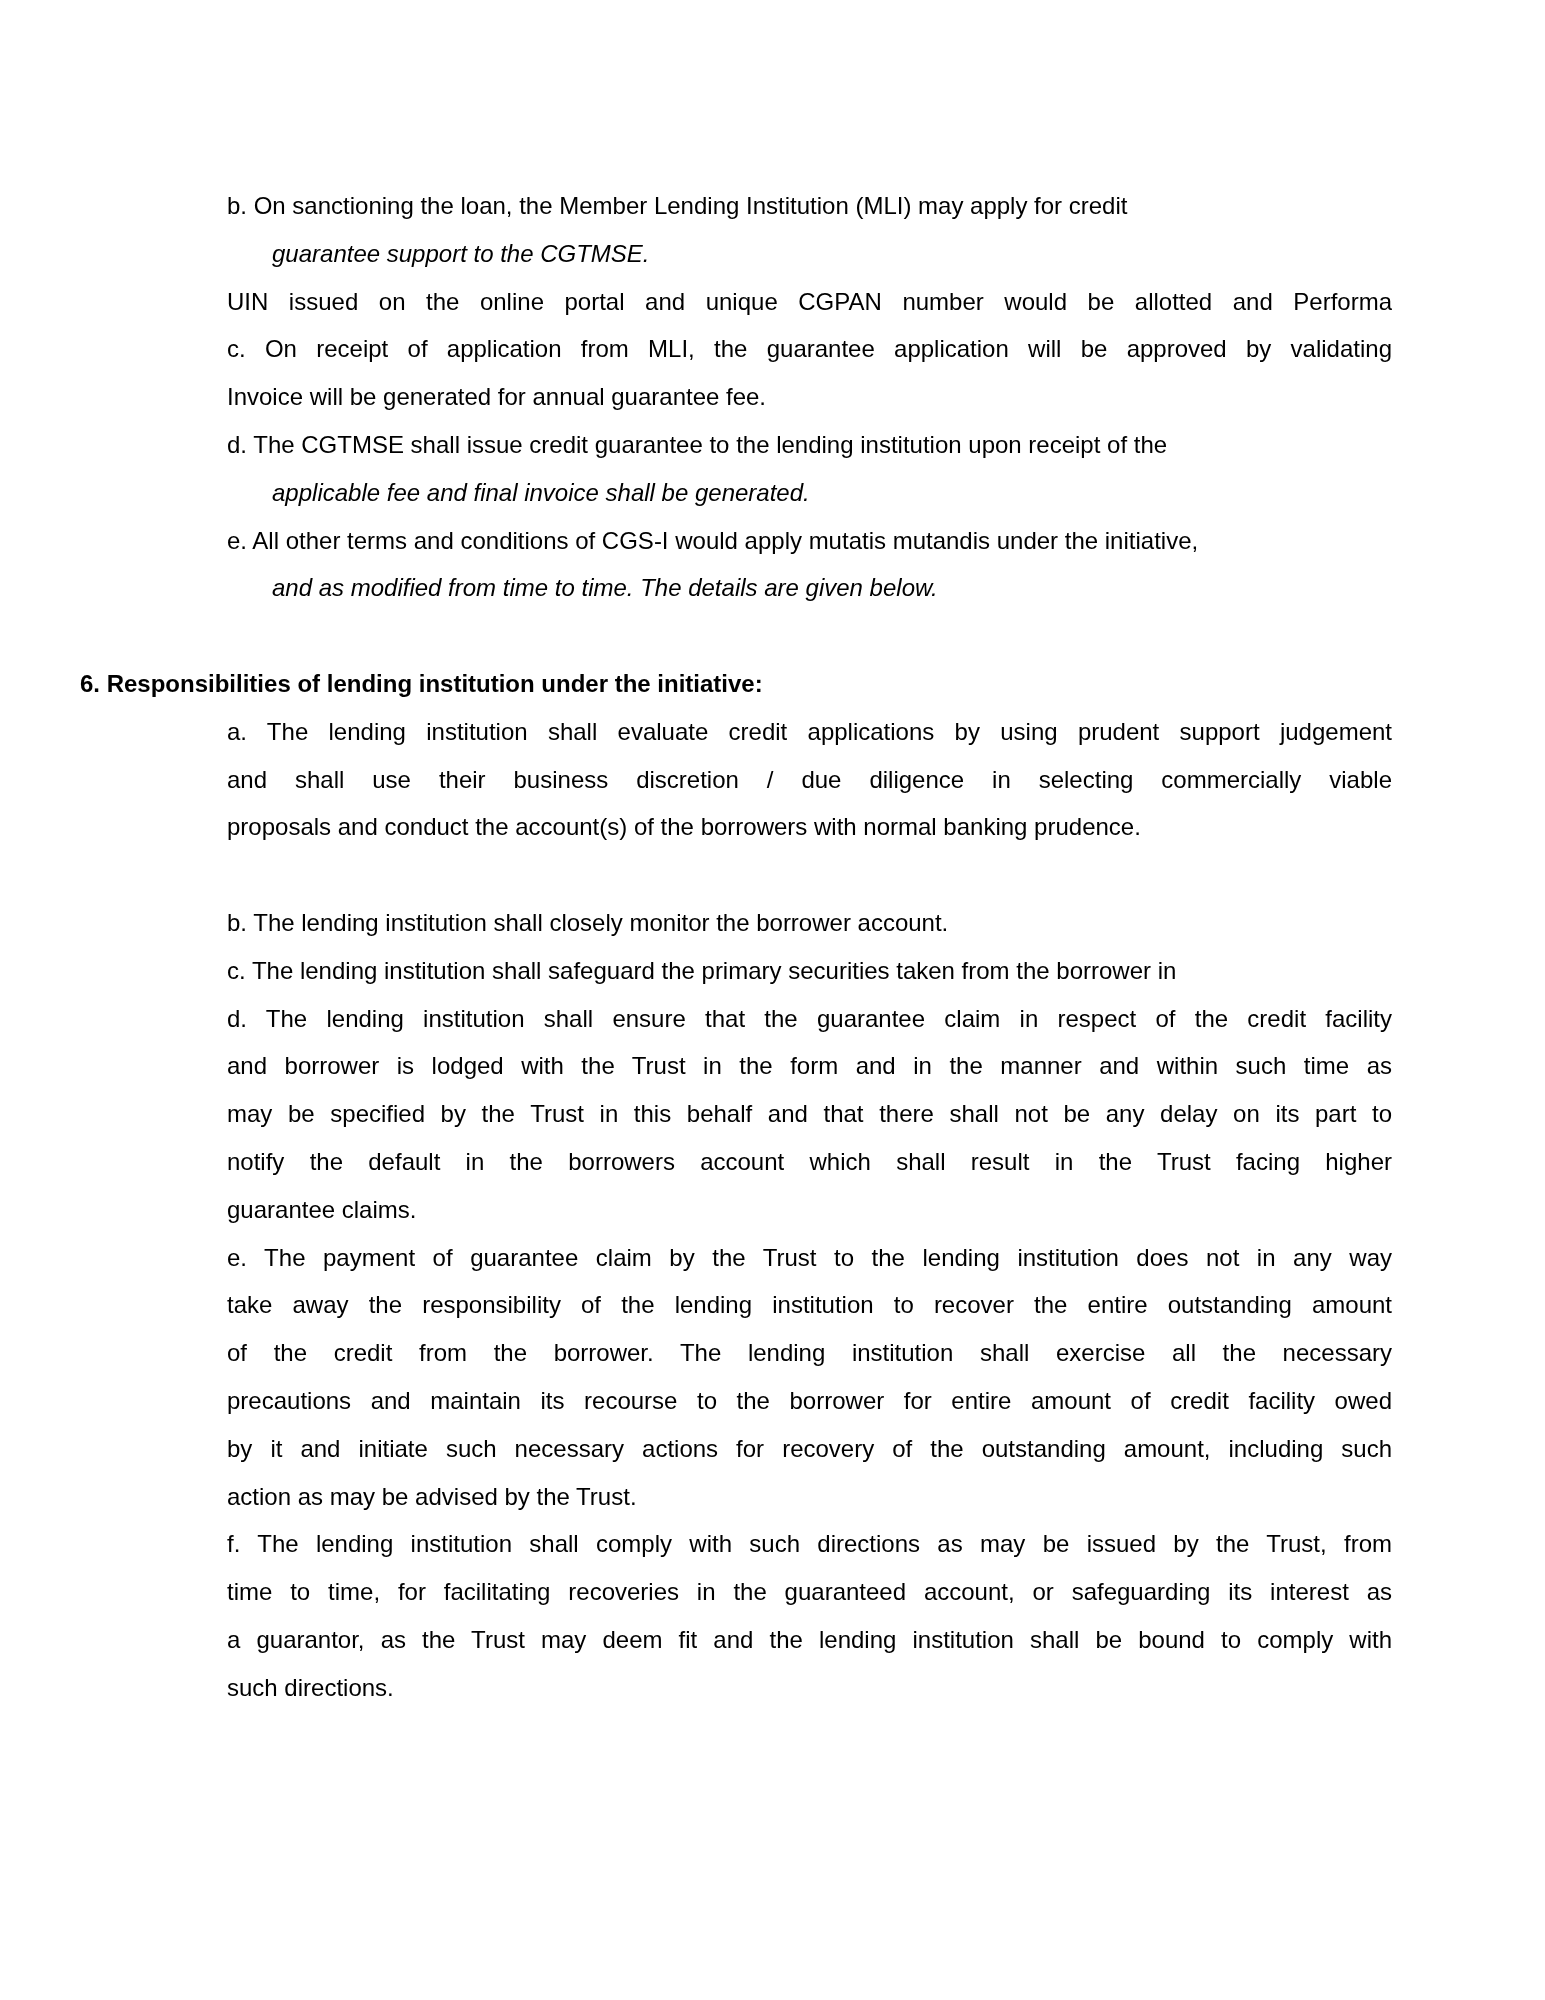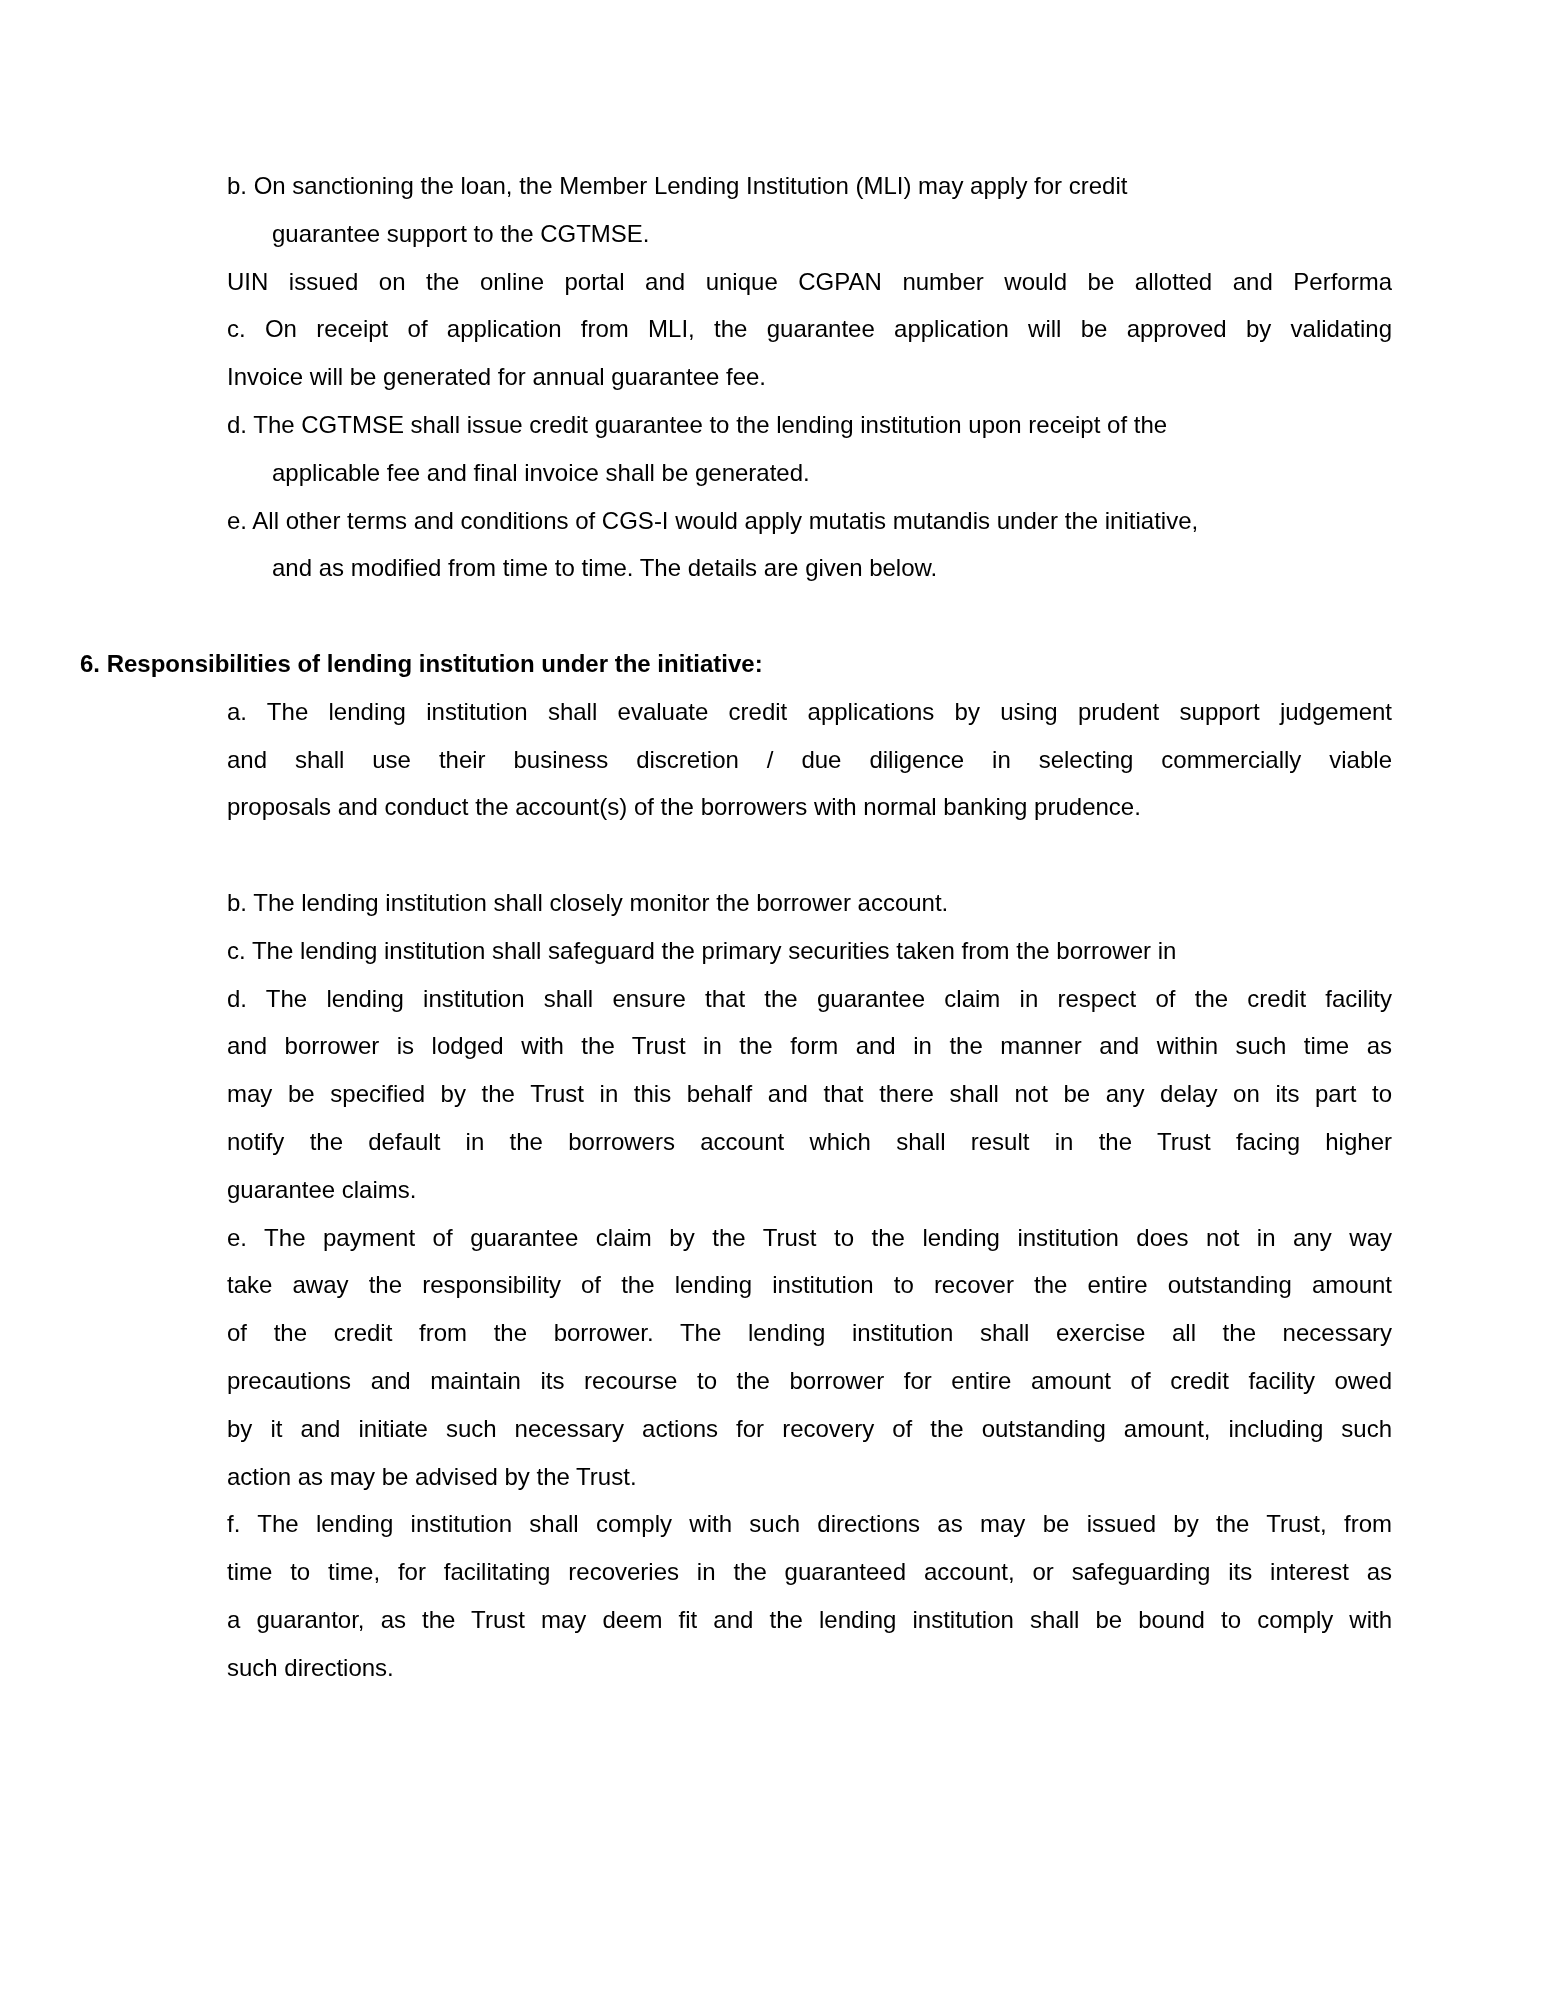--- a/index.html
+++ b/index.html
@@ -11,34 +11,34 @@
     width: 1545px;
     height: 2000px;
     position: relative;
     overflow: hidden;
     font-family: "Liberation Sans", sans-serif;
     color: #000000;
   }
   .page {
     position: absolute;
     left: 0;
-    top: 162px;
+    top: 182px;
     width: 1545px;
   }
   .line {
     position: relative;
     height: 47.8px;
     line-height: 47.8px;
     font-size: 24px;
     white-space: nowrap;
     box-sizing: border-box;
   }
   .line.first { padding-left: 227px; }
   .line.cont { padding-left: 227px; }
-  .line.hang { padding-left: 272px; }
+  .line.hang { padding-left: 272px; font-style: italic; }
   .line.heading { padding-left: 80px; font-weight: bold; }
   .line.blank { height: 47.8px; }
   .line .txt { display: inline-block; }
   
   .line.just .txt {
     width: 1165px;
     text-align: justify;
     text-align-last: justify;
     white-space: normal;
     height: 47.8px;

